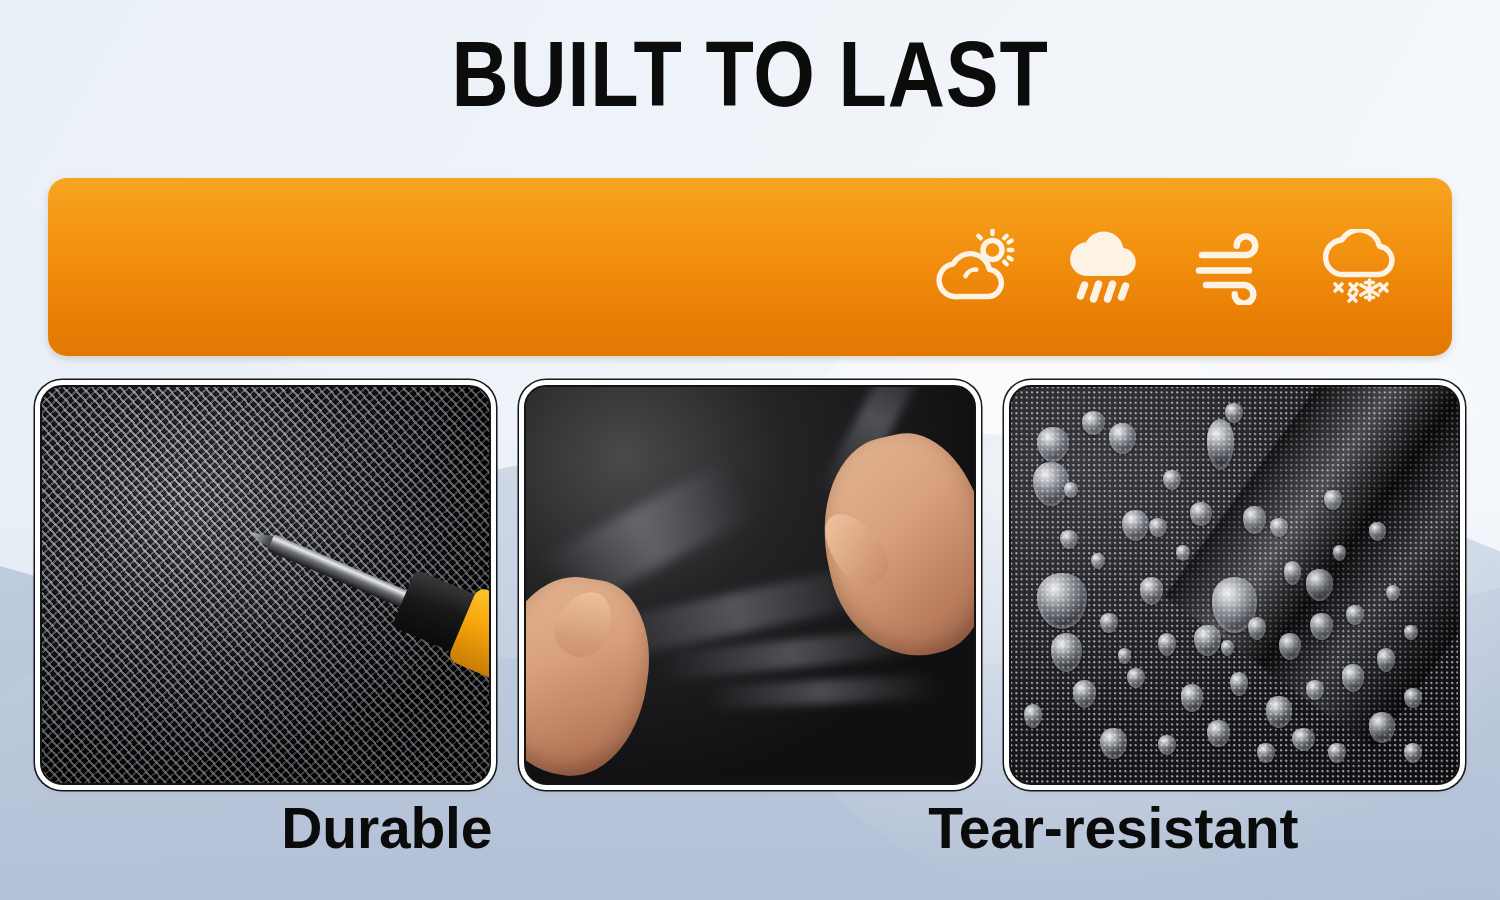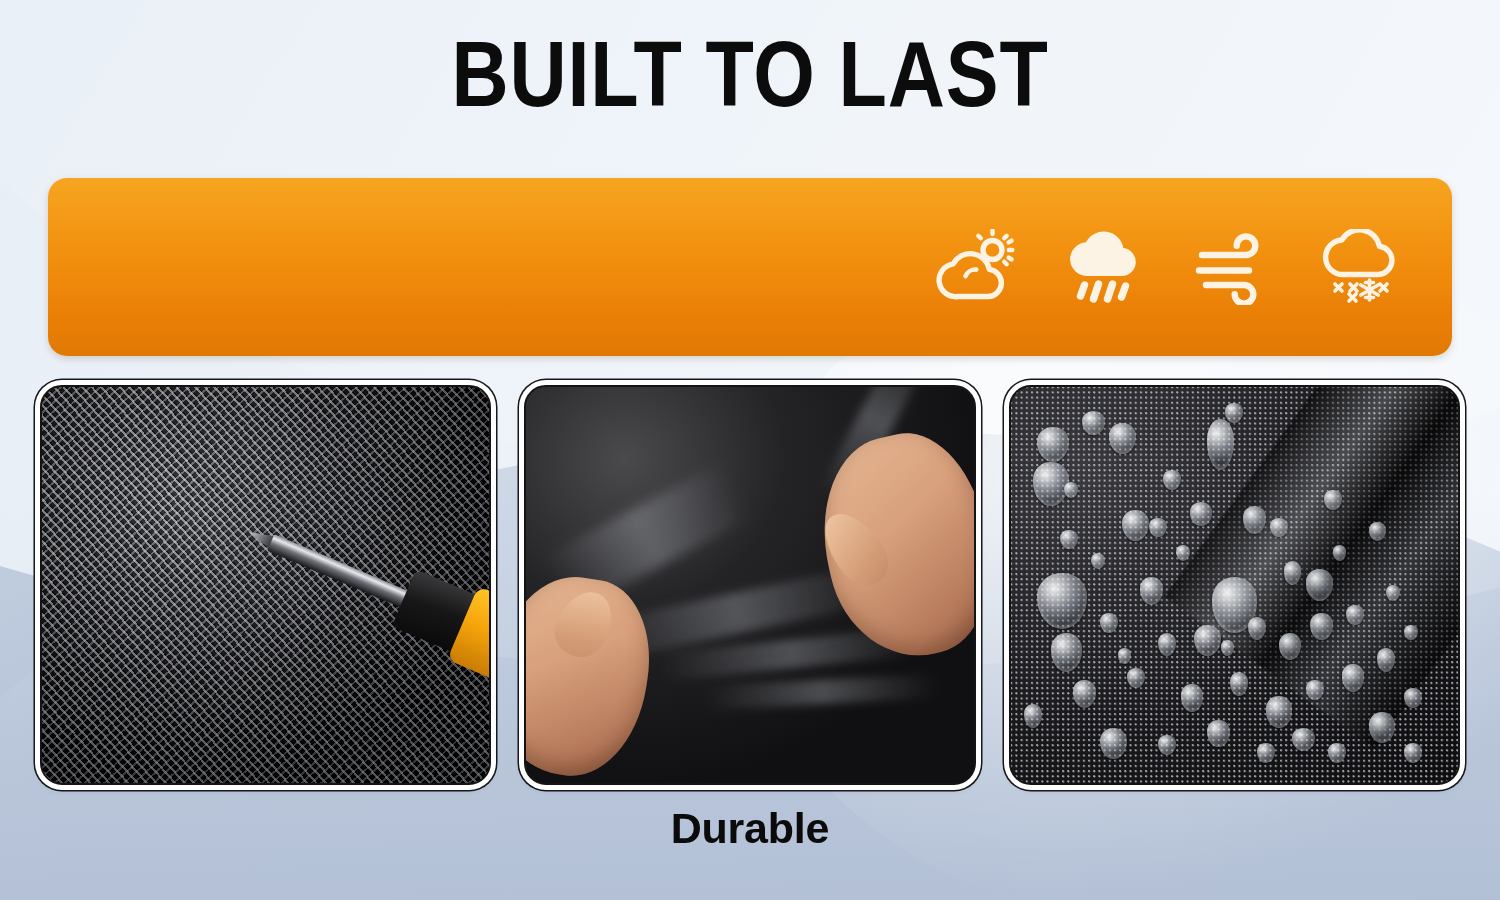--- a/index.html
+++ b/index.html
@@ -165,21 +165,21 @@
     box-shadow:0 1px 3px rgba(0,0,0,.55), inset 0 -2px 4px rgba(255,255,255,.35);
   }
 
   
   #captions{
     position:absolute;left:40px;top:792px;width:1420px;height:72px;
     display:flex;gap:33px;
   }
   .caption{
     flex:1 1 0;text-align:center;
-    font-size:43px;font-weight:800;color:#0b0b0c;line-height:72px;
+    font-size:57px;font-weight:800;color:#0b0b0c;line-height:72px;
     letter-spacing:-.2px;
   }
 </style>
 </head>
 <body>
 
 <div id="bg">
   <div class="bg-base"></div>
   <div class="bg-arc-top"></div>
   <div class="bg-arc-mid"></div>
@@ -349,13 +349,14 @@
           <div class="drop" style="left:47%;top:64%;width:3%;height:4%"></div>
           <div class="drop" style="left:24%;top:66%;width:3%;height:4%"></div>
         </div>
     </div>
   </div>
 
 </div>
 
 <div id="captions">
   <div class="caption">Durable</div>
+  <div class="caption">Tear-resistant</div>
 </div>
 
 </body></html>

